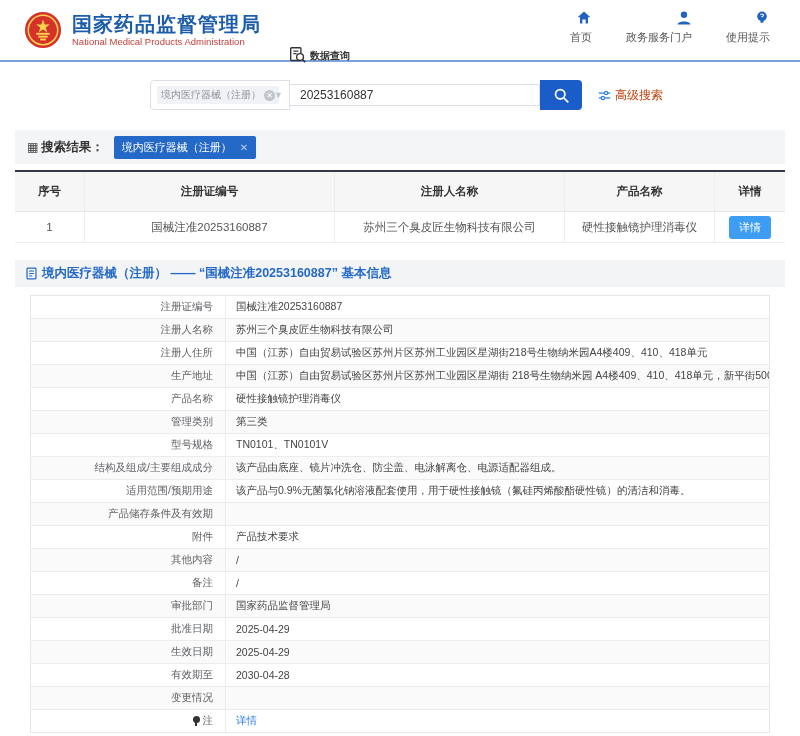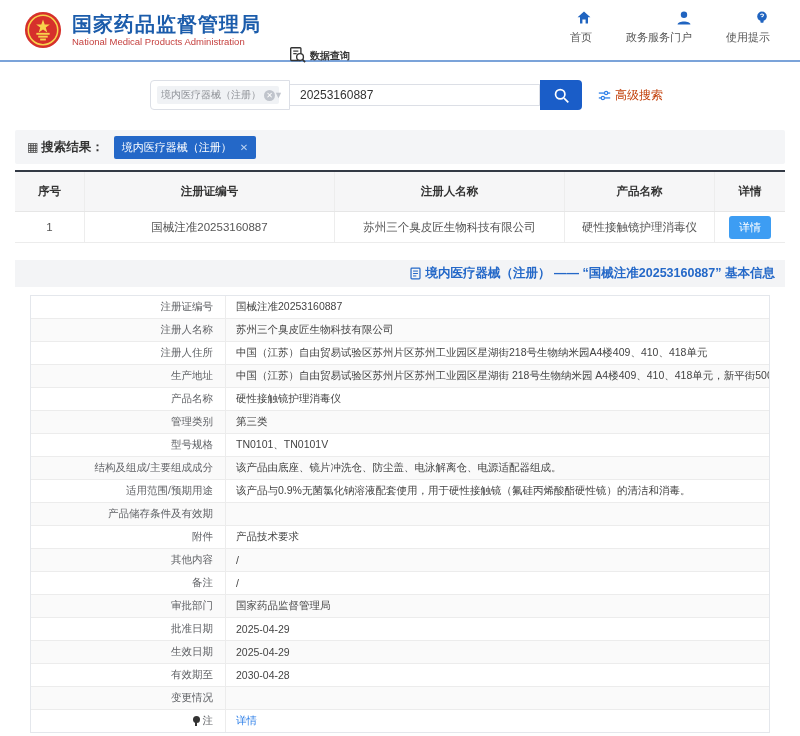--- a/index.html
+++ b/index.html
@@ -41,21 +41,21 @@
   
   .rtable { margin:6px 15px 0; border-top:2px solid #333a45; font-size:11.5px; }
   .rrow { display:grid; grid-template-columns:70px 250px 230px 150px 70px; align-items:center; text-align:center; }
   .rhead { background:#f6f6f7; font-weight:bold; color:#333; height:40px; border-bottom:1px solid #e6e6e6; }
   .rbody { background:#fff; color:#555; height:31px; border-bottom:1px solid #ececec; }
   .rcell { border-right:1px solid #ededed; height:100%; display:flex; align-items:center; justify-content:center; }
   .rcell:last-child { border-right:none; }
   .btn-detail { background:#3d9df3; color:#fff; border:none; border-radius:3px; font-size:11px; padding:4px 10px; cursor:pointer; font-family:inherit; }
 
   
-  .sec-title { margin:17px 15px 8px; height:27px; background:#f3f4f6; display:flex; align-items:center; padding:0 10px; color:#2468c8; font-size:12.5px; font-weight:bold;justify-content:flex-end; }
+  .sec-title { margin:17px 15px 8px; height:27px; background:#f3f4f6; display:flex; align-items:center; padding:0 10px; color:#2468c8; font-size:12.5px; font-weight:bold; }
   .sec-title svg { margin-right:4px; }
 
   
   .dtable { margin:0 30px; border:1px solid #e4e7ec; }
   .drow { display:grid; grid-template-columns:195px 1fr; min-height:22px; border-bottom:1px solid #ececec; font-size:10.5px; }
   .drow:last-child { border-bottom:none; }
   .drow:nth-child(even) { background:#fafafa; }
   .dlabel { color:#606266; text-align:right; padding:4px 12px 4px 4px; border-right:1px solid #ececec; display:flex; align-items:center; justify-content:flex-end; white-space:nowrap; }
   .dvalue { color:#444; padding:4px 10px; display:flex; align-items:center; white-space:nowrap; overflow:hidden; }
   .dvalue.link { color:#2d7fe8; cursor:pointer; }

